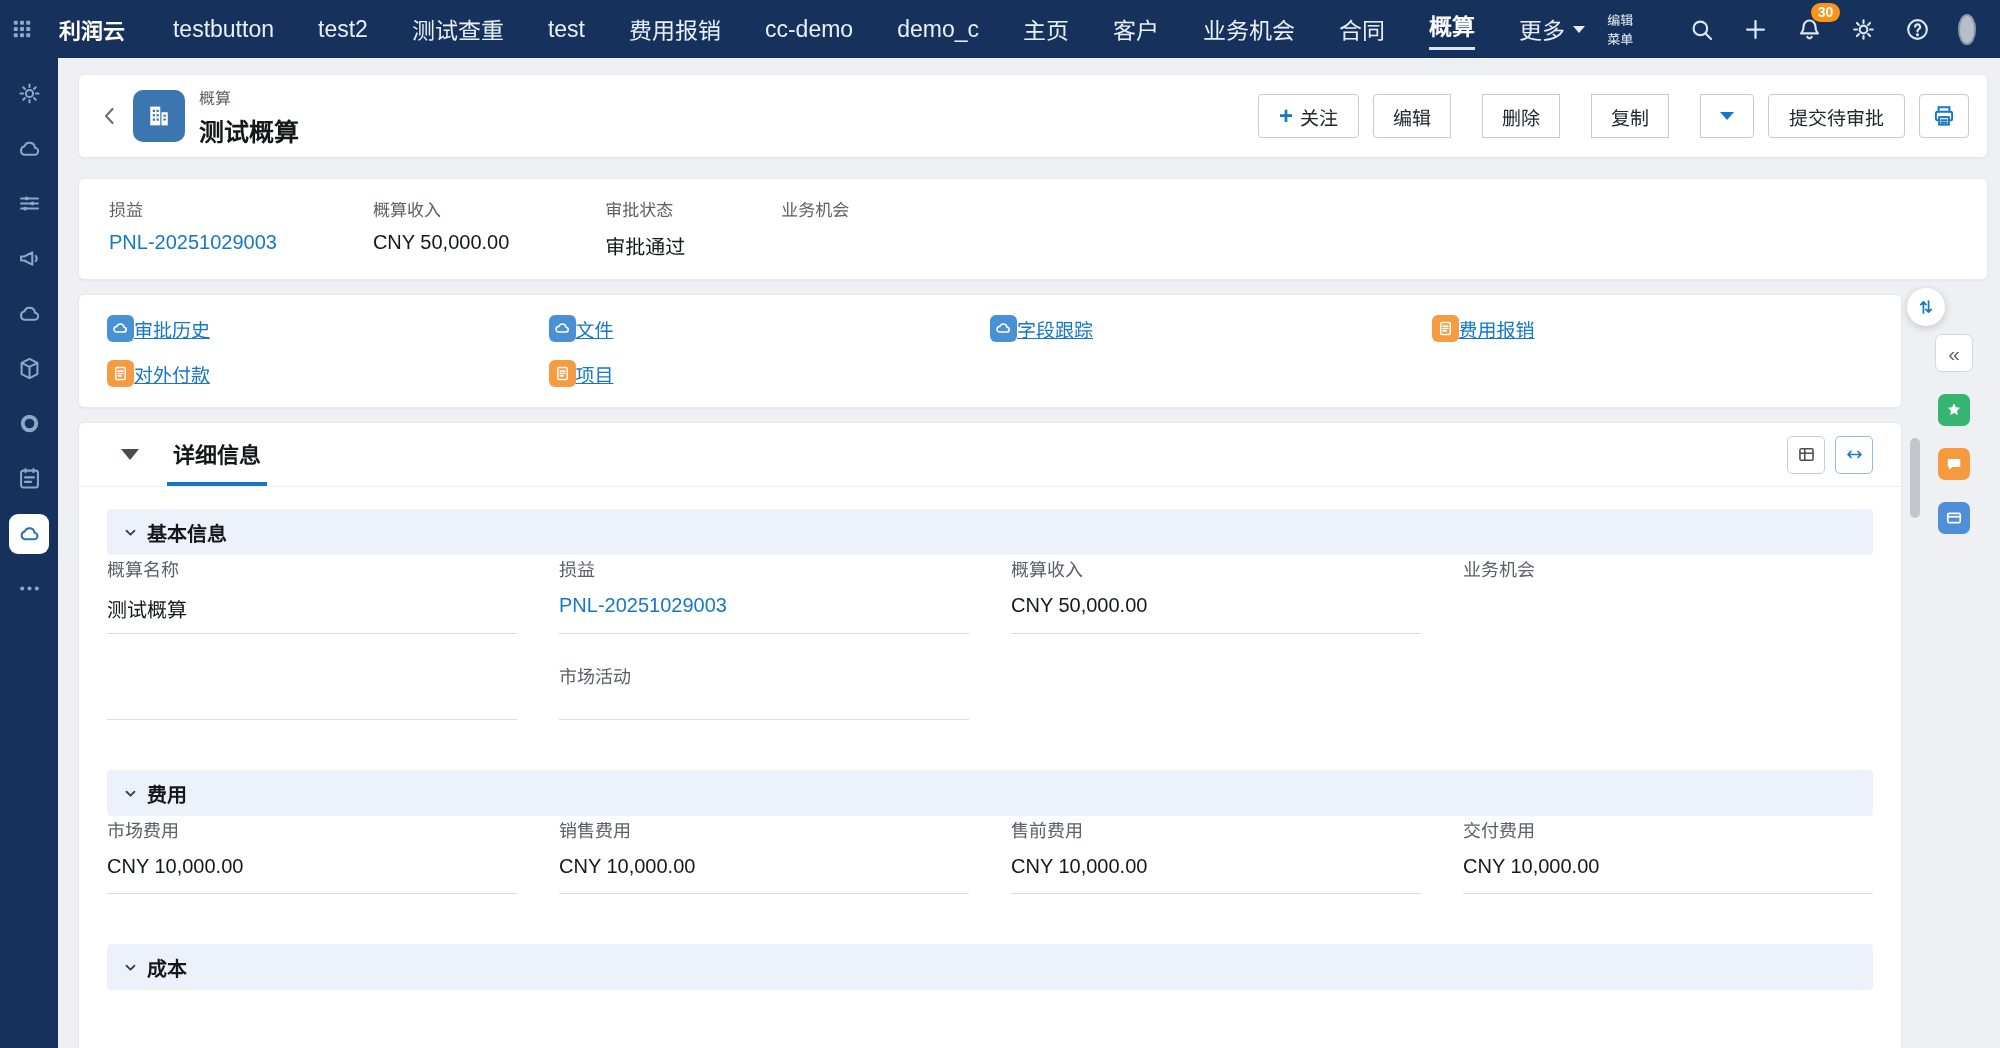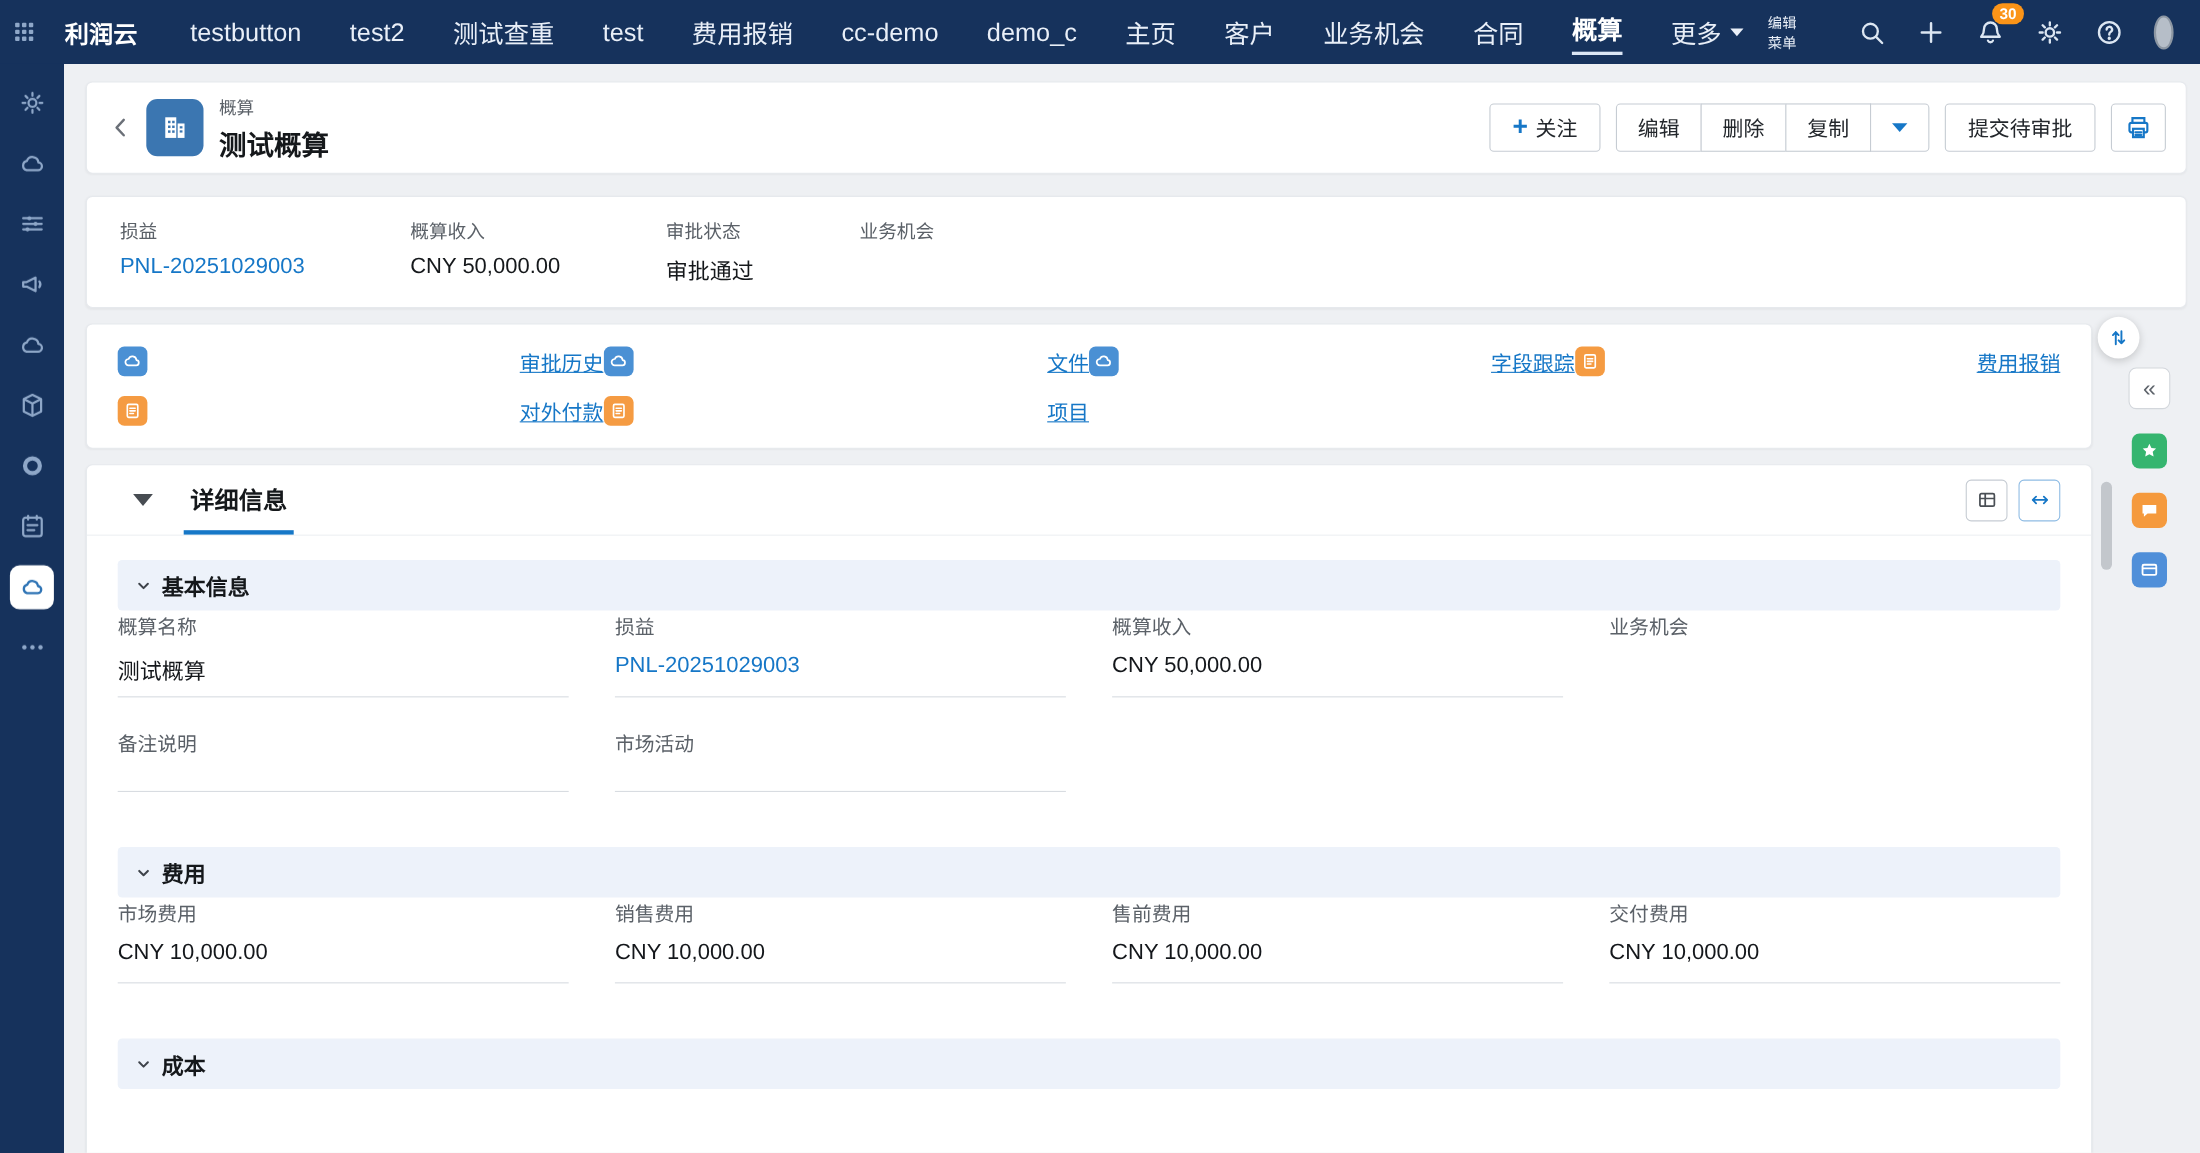--- a/index.html
+++ b/index.html
@@ -53,21 +53,21 @@
   .back svg { width: 24px; height: 24px; }
   .entity-icon { width: 52px; height: 52px; border-radius: 10px; background: #3b76b1; display: flex; align-items: center; justify-content: center; margin: 0 14px 0 4px; }
   .entity-type { font-size: 16px; color: #5b6168; margin-bottom: 3px; }
   .record-title { font-size: 25px; font-weight: bold; color: #15181b; }
   .actions { margin-left: auto; display: flex; align-items: center; gap: 14px; }
   .btn {
     height: 44px; background: #fff; border: 1px solid #c6ccd3; border-radius: 4px;
     font-size: 19px; color: #23272c; padding: 0 20px; display: flex; align-items: center; cursor: pointer;
   }
   .plus-blue { color: #1677c7; font-size: 24px; margin-right: 7px; font-weight: bold; line-height: 20px; }
-  .btn-group { display: flex; }
+  .btn-group { display: flex; gap: 32px; }
   .btn-group .btn { border-radius: 0; margin-left: -1px; padding: 0 19px; }
   .btn-group .btn:first-child { border-radius: 4px 0 0 4px; margin-left: 0; }
   .btn-group .btn:last-child { border-radius: 0 4px 4px 0; }
   .caret-blue { width: 0; height: 0; border-left: 7px solid transparent; border-right: 7px solid transparent; border-top: 8px solid #1677c7; }
   .caret-cell { padding: 0 14px; }
   .icon-btn { width: 50px; justify-content: center; padding: 0; color: #1677c7; }
   .icon-btn svg { width: 26px; height: 26px; }
 
   
   .highlights { margin-top: 20px; padding: 17px 30px 19px; display: flex; }
@@ -91,21 +91,21 @@
   .swap-fab {
     position: absolute; left: 1829px; top: -6px; width: 38px; height: 38px; border-radius: 50%;
     background: #fff; box-shadow: 0 2px 8px rgba(0,0,0,0.18); border: none; color: #1677c7;
     display: flex; align-items: center; justify-content: center; cursor: pointer; z-index: 5;
   }
   .swap-fab svg { width: 22px; height: 22px; }
 
   
   .related { padding: 15px 28px; }
   .rel-grid { display: grid; grid-template-columns: repeat(4, 1fr); row-gap: 8px; }
-  .rel-item { display: flex; align-items: center; gap: 0; height: 37px; cursor: pointer; justify-content: space-between; }
+  .rel-item { display: flex; align-items: center; gap: 0; height: 37px; cursor: pointer; }
   .rel-icon { width: 27px; height: 27px; border-radius: 6px; display: flex; align-items: center; justify-content: center; flex: none; }
   .rel-icon svg { width: 19px; height: 19px; }
   .rel-icon.blue { background: #4a90d4; color: #fff; }
   .rel-icon.orange { background: #f59b42; color: #fff; }
   .rel-label { font-size: 19px; color: #1677c7; text-decoration: underline; }
 
   
   .detail { margin-top: 14px; min-height: 662px; padding-bottom: 10px; }
   .detail-tabs { display: flex; align-items: center; height: 64px; padding: 0 28px 0 42px; border-bottom: 1px solid #edf0f3; }
   .tri-toggle { width: 0; height: 0; border-left: 9px solid transparent; border-right: 9px solid transparent; border-top: 11px solid #474c52; margin-right: 28px; cursor: pointer; }
@@ -464,21 +464,20 @@
           </div>
           <div class="field">
             <div class="f-label">概算收入</div>
             <div class="f-value">CNY 50,000.00</div>
           </div>
           <div class="field noline">
             <div class="f-label">业务机会</div>
             <div class="f-value"></div>
           </div>
           <div class="field empty">
-            <div class="f-label">备注说明</div>
             <div class="f-value"></div>
           </div>
           <div class="field empty">
             <div class="f-label">市场活动</div>
             <div class="f-value"></div>
           </div>
         </div>
 
         <div class="section-band">
           <span class="chev-down">

